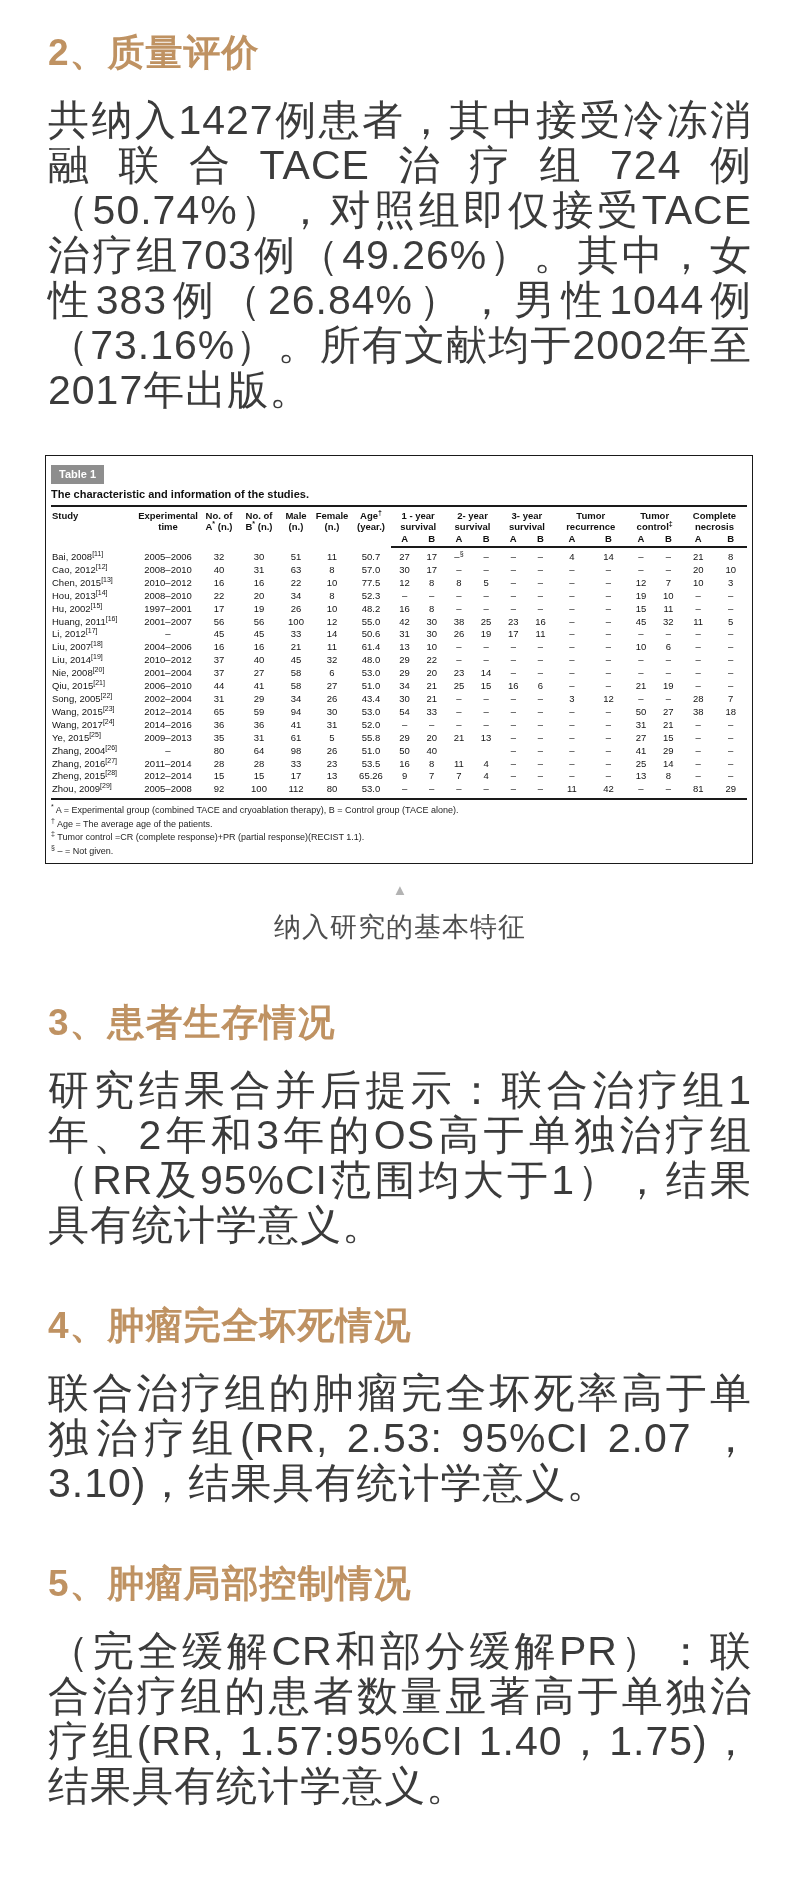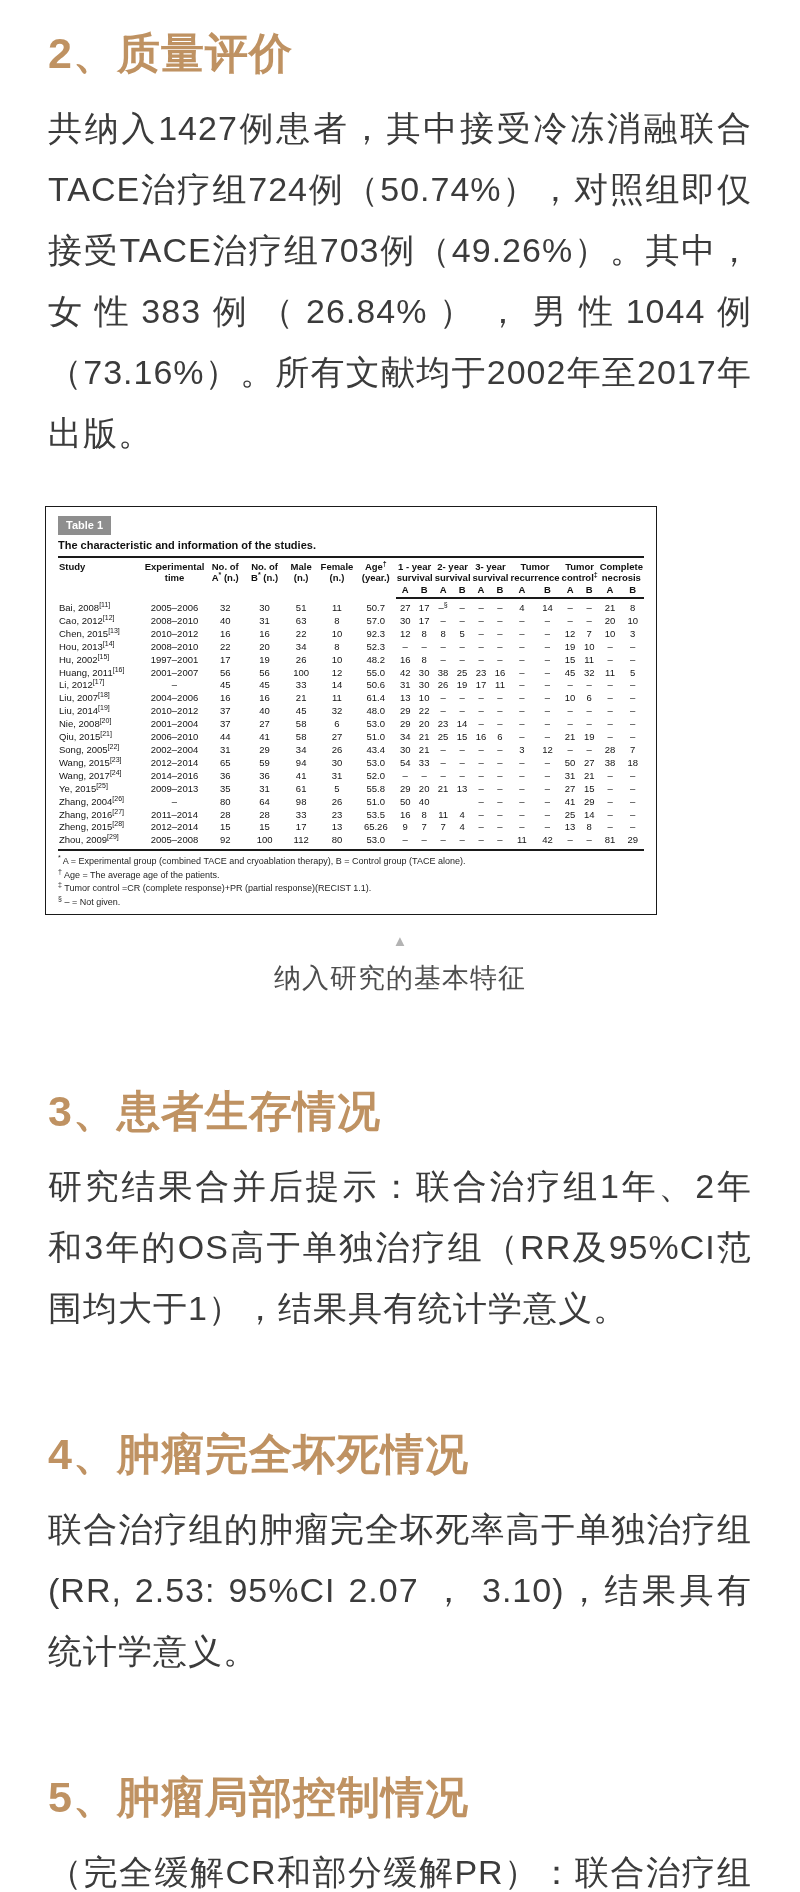--- a/index.html
+++ b/index.html
@@ -14,43 +14,43 @@
   html,body{margin:0;padding:0;}
   body{
     width:800px;
     min-height:1892px;
     background:#ffffff;
     font-family:"Liberation Sans","DejaVu Sans",sans-serif;
   }
   .content{padding:30px 48px 60px;}
   .sec h2{
     margin:0;
-    font-size:43px;
+    font-size:37px;
     line-height:46px;
     font-weight:700;
     color:var(--accent);
     letter-spacing:1px;
   }
   .sec p{
     margin:22px 0 0;
-    font-size:34px;
-    line-height:61px;
+    font-size:41px;
+    line-height:45px;
     color:var(--body-text);
     text-align:justify;
     letter-spacing:1px;
   }
-  .sec-gap{margin-top:92px;}
+  .sec-gap{margin-top:55px;}
 
   
   figure{margin:0;}
   .figure-wrap{
     margin:42px 0 0 -3px;
-    width:612px;
+    width:708px;
     border:1px solid var(--table-line);
-    padding:8px 12px 5px;
+    padding:8px 5px 5px;
     background:#fff;
     cursor:pointer;
   }
   .chip{
     display:inline-block;
     background:var(--table-chip-bg);
     color:#ffffff;
     font-weight:700;
     font-size:11px;
     line-height:15px;
@@ -209,21 +209,21 @@
               <td>20</td>
               <td>10</td>
             </tr>
             <tr>
               <td class="study">Chen, 2015<sup>[13]</sup></td>
               <td>2010–2012</td>
               <td>16</td>
               <td>16</td>
               <td>22</td>
               <td>10</td>
-              <td>92.3</td>
+              <td>77.5</td>
               <td>12</td>
               <td>8</td>
               <td>8</td>
               <td>5</td>
               <td>–</td>
               <td>–</td>
               <td>–</td>
               <td>–</td>
               <td>12</td>
               <td>7</td>

